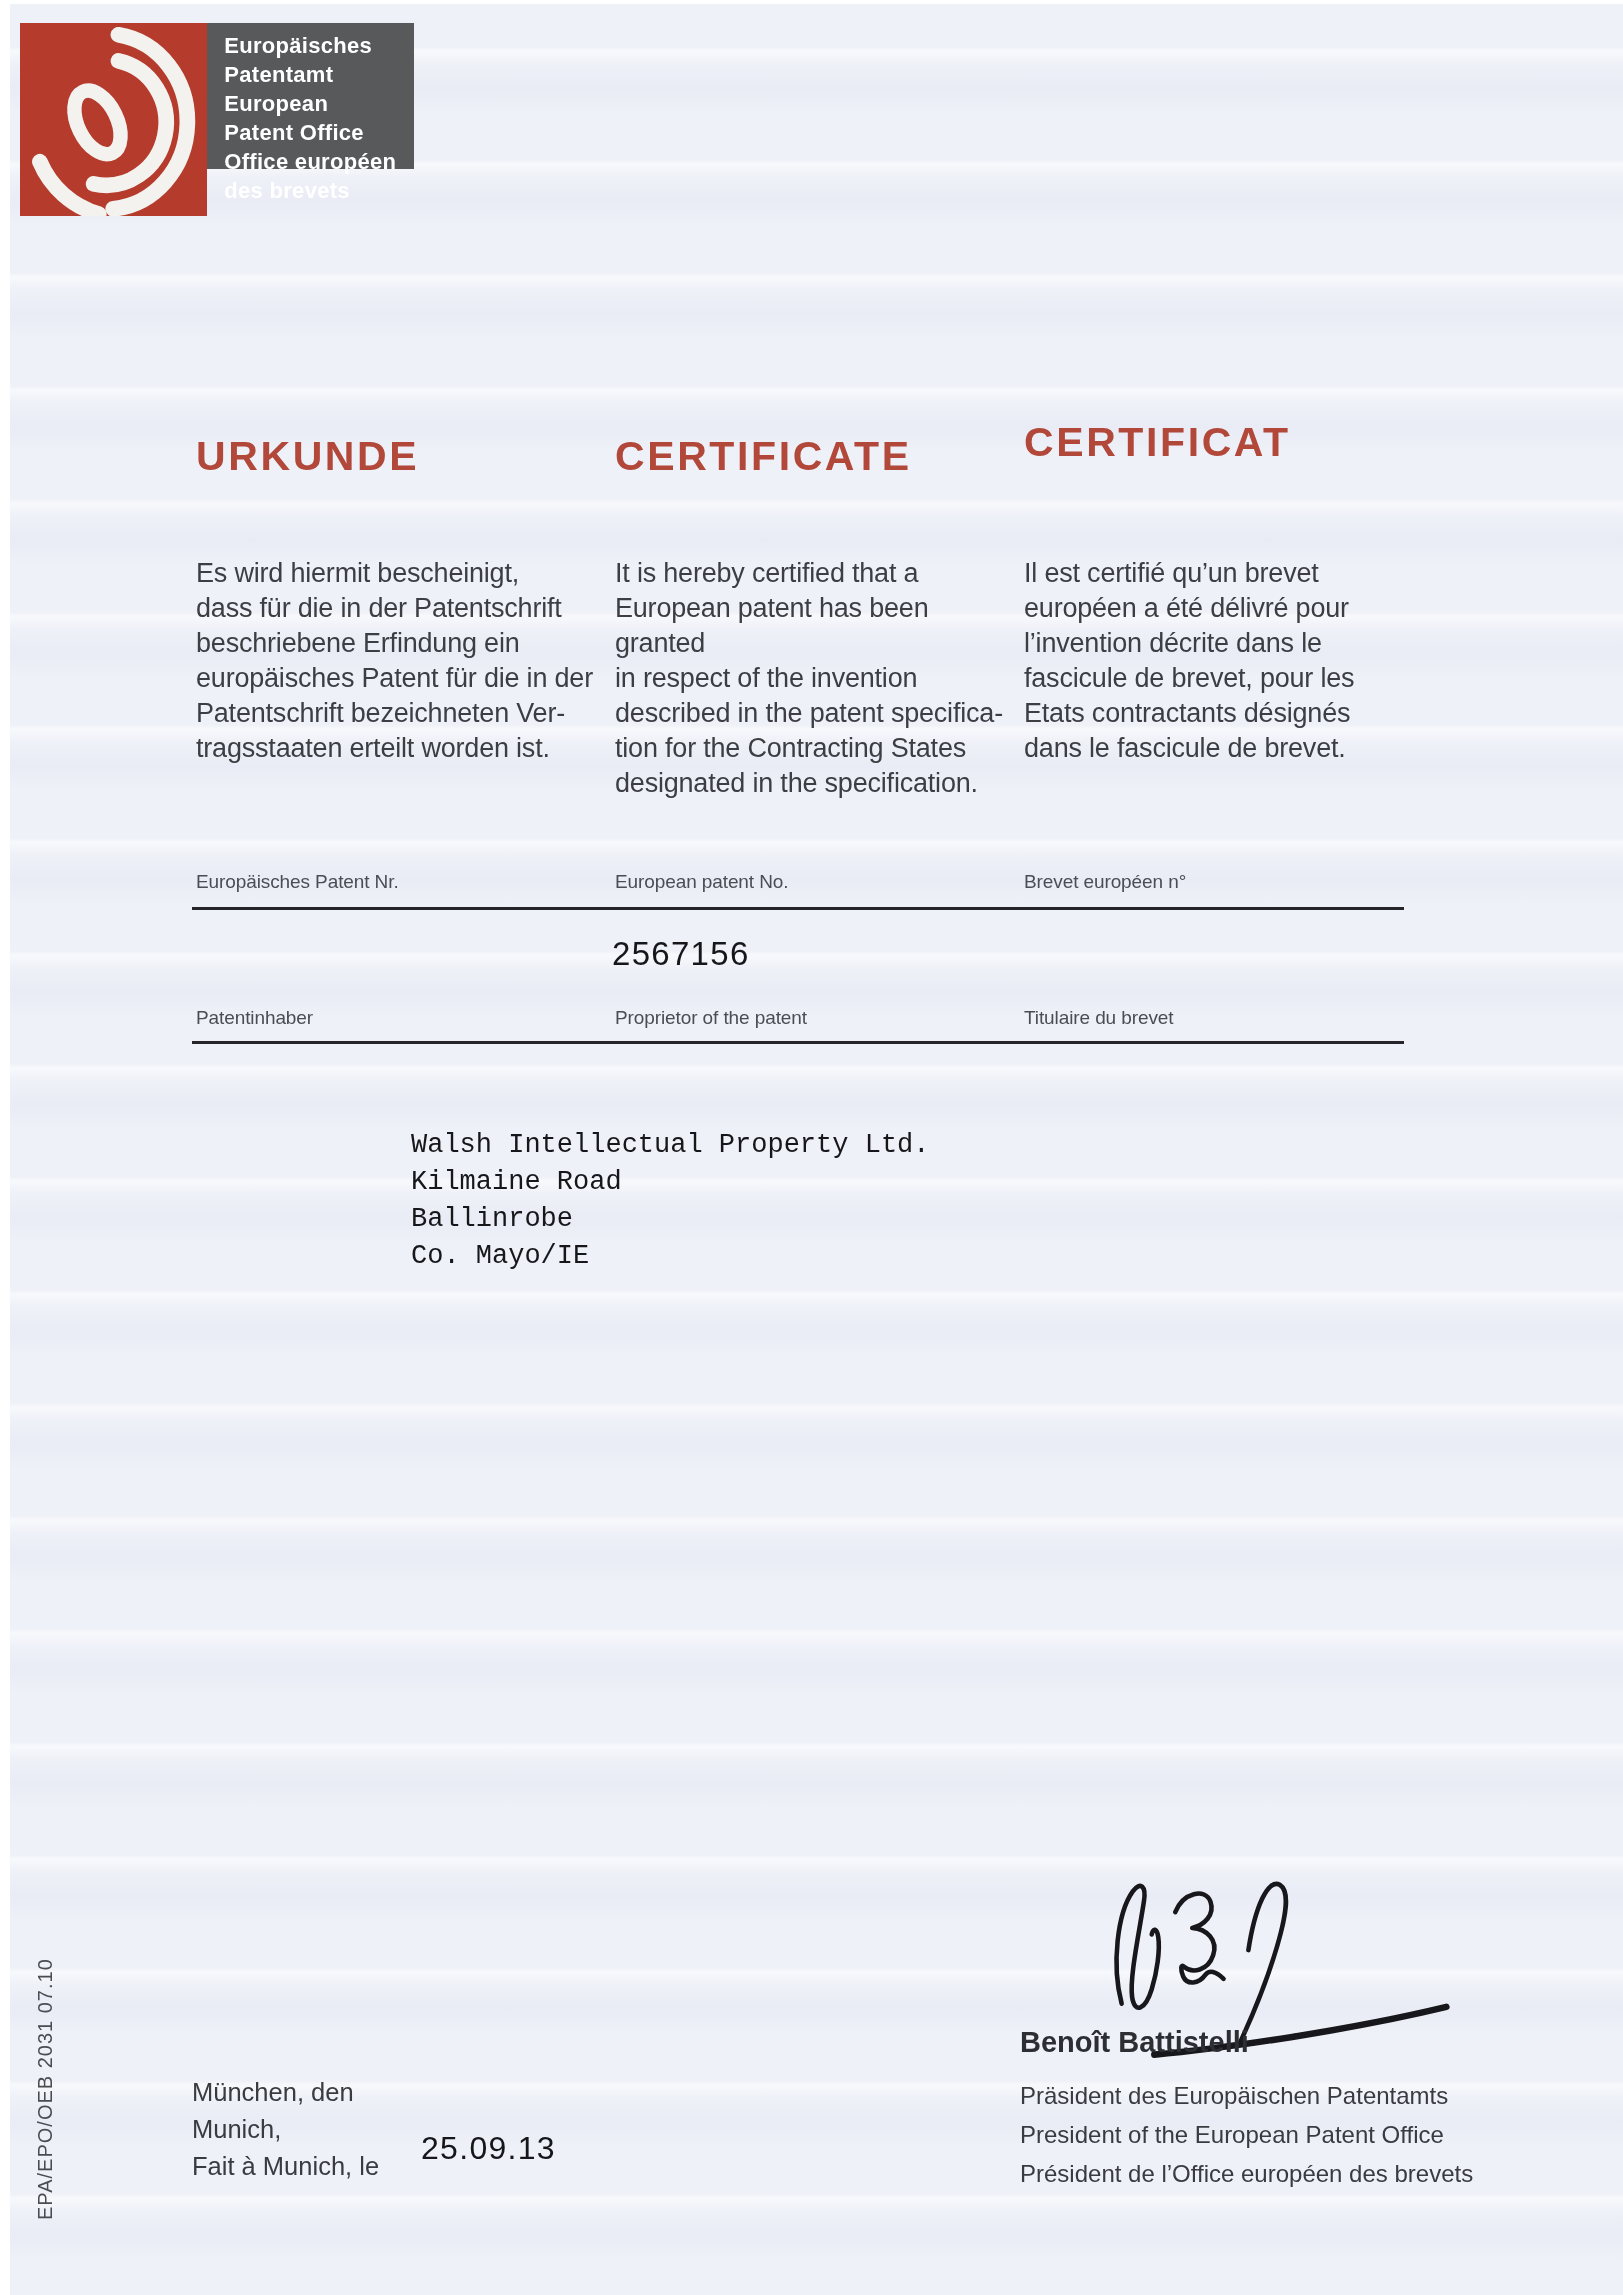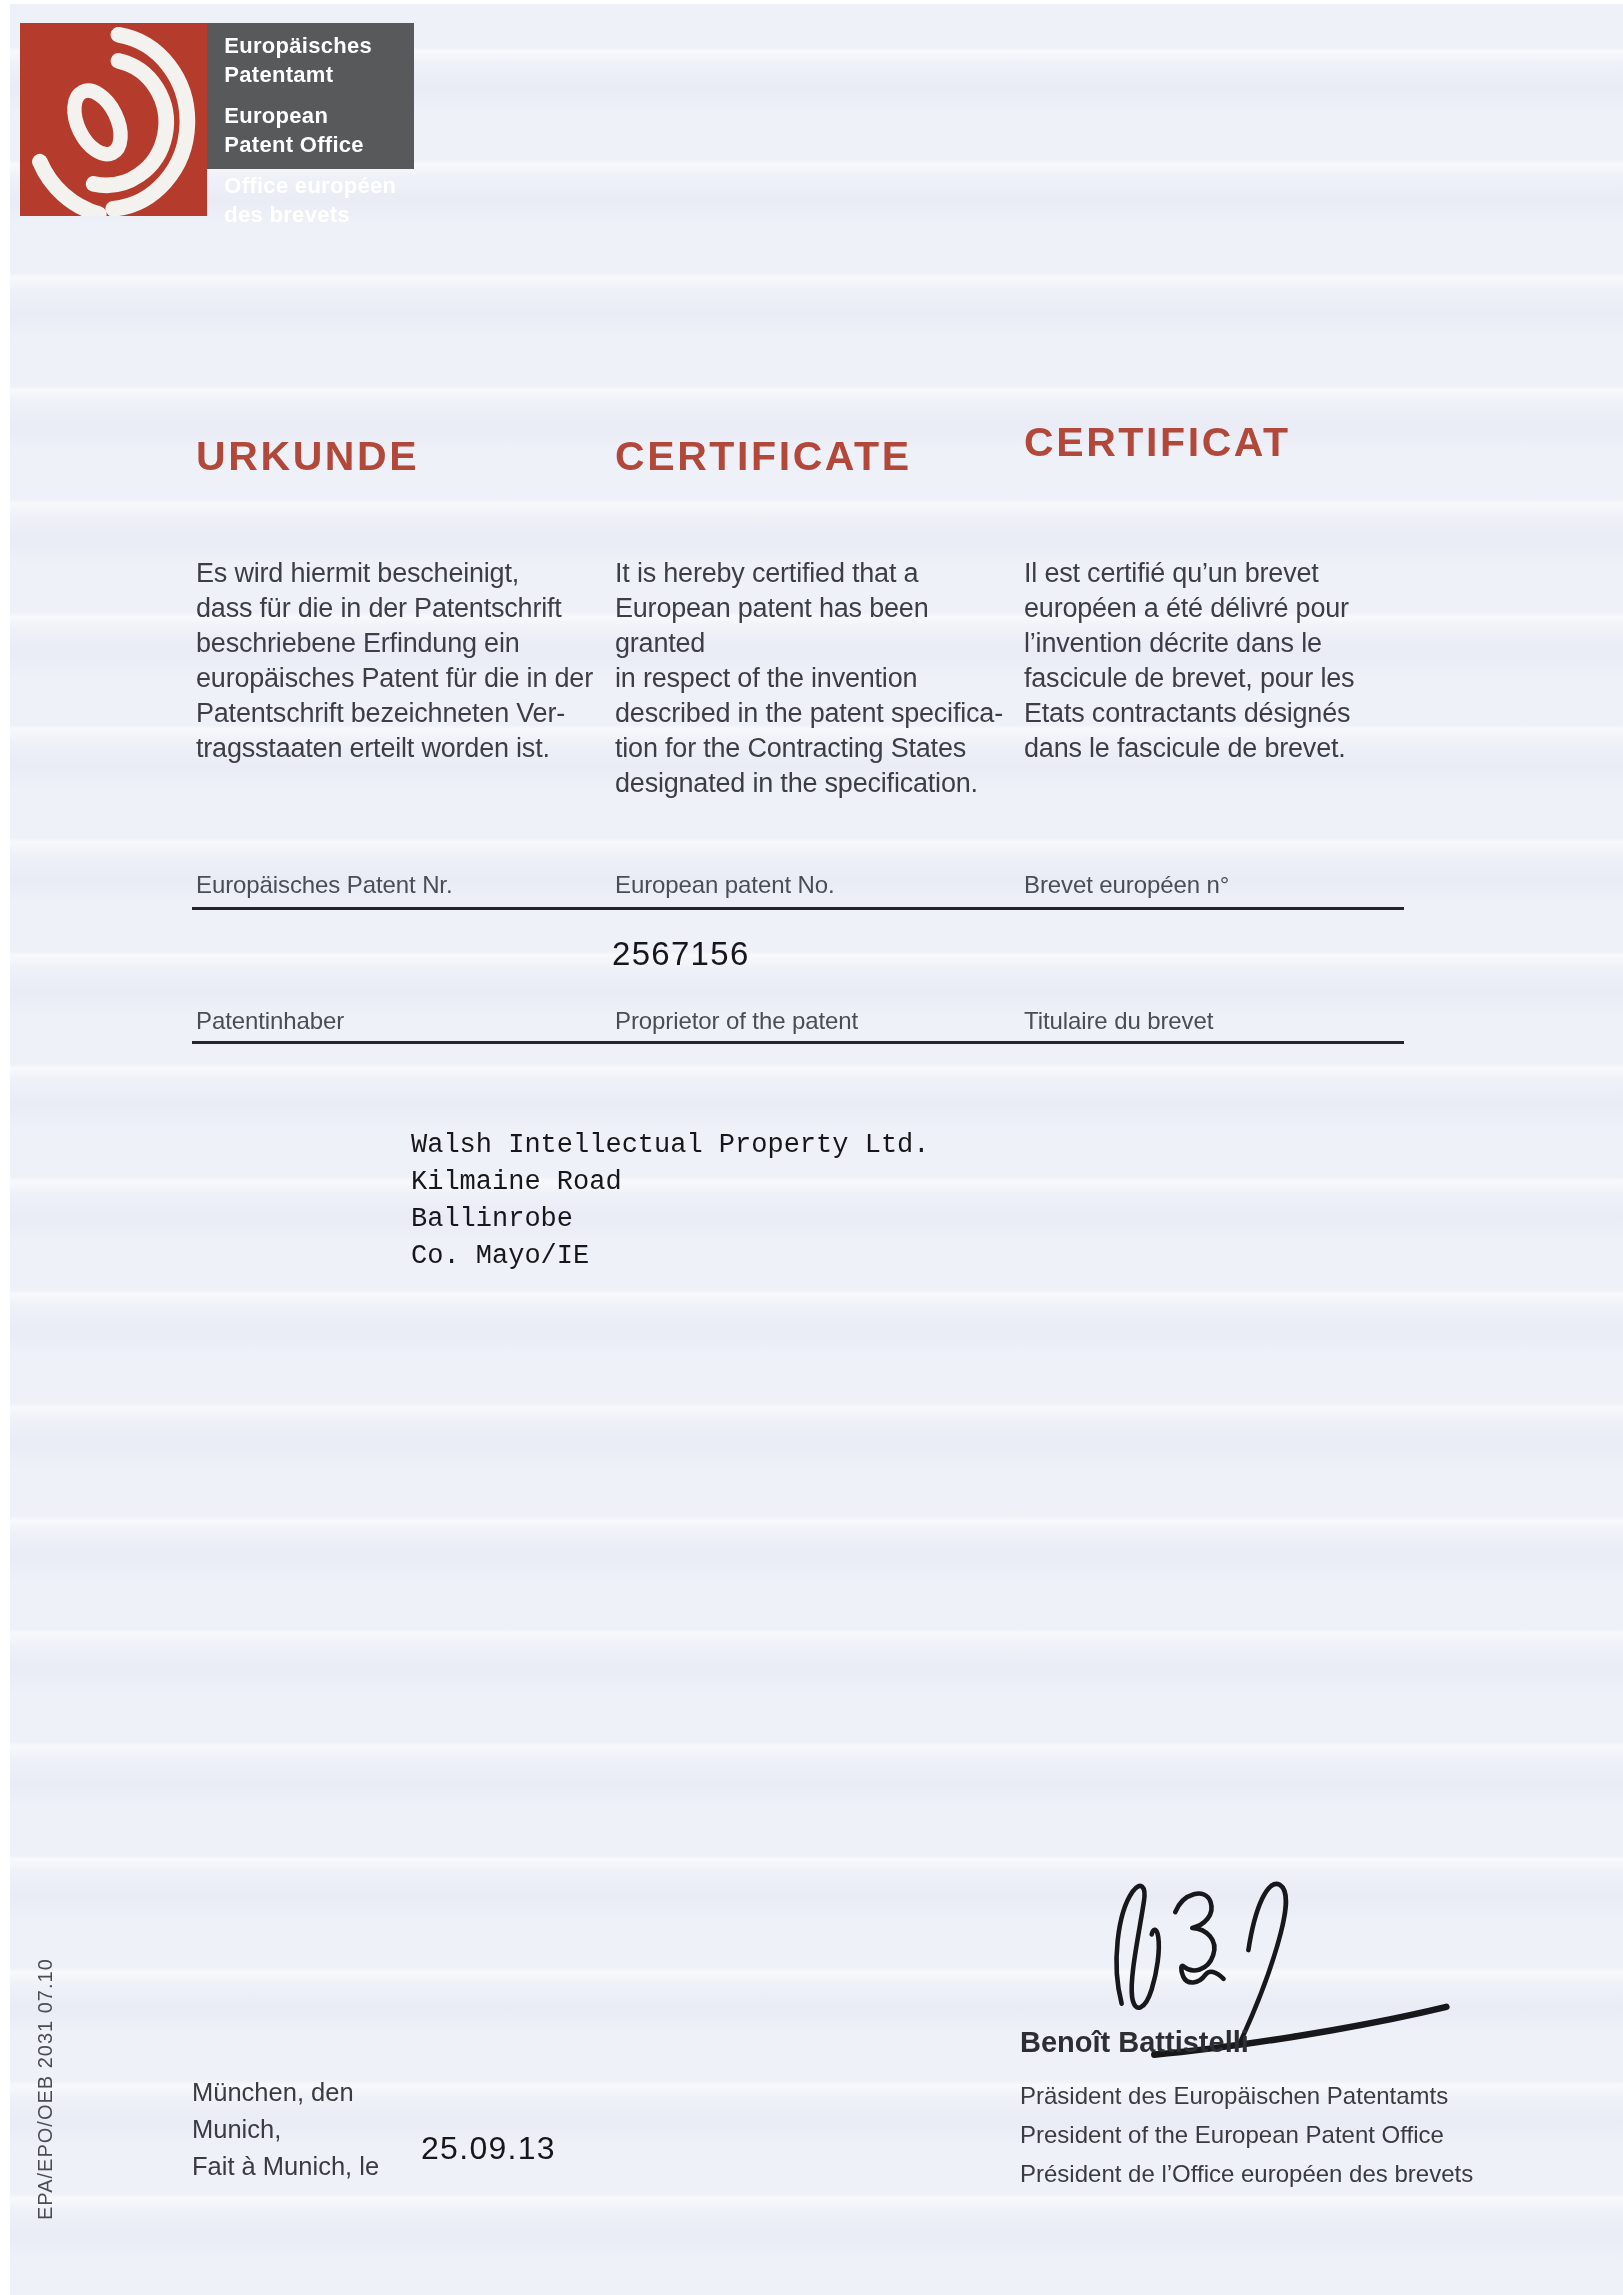--- a/index.html
+++ b/index.html
@@ -22,32 +22,32 @@
     overflow:hidden;
   }
   .abs{position:absolute;}
   .pre{white-space:pre-line;}
 
   
   .logo{left:19.6px;top:23px;display:flex;}
   .logo-red{width:187px;height:193px;background:#b53b2c;position:relative;}
   .logo-red svg{position:absolute;left:0;top:0;}
   .logo-gray{width:207px;height:146px;background:#58595b;box-sizing:border-box;
-             padding:7.9px 0 0 17.7px;display:flex;flex-direction:column;gap:12px;}
+             padding:7.9px 0 0 17.7px;display:flex;flex-direction:column;gap:0;}
   .logo-line{color:#ffffff;font-weight:bold;font-size:22px;line-height:29px;letter-spacing:0.3px;}
 
   
   .heading{font-weight:bold;font-size:41px;letter-spacing:2.6px;color:#b2483a;}
   .col1{left:196px;} .col2{left:615px;} .col3{left:1024px;}
 
   
   .para{top:556px;width:399px;font-size:27px;line-height:35px;color:#3c3e44;letter-spacing:-0.2px;}
 
   
-  .field-label{font-size:24px;color:#4b4d55;letter-spacing:-0.1px;}
+  .field-label{font-size:19px;color:#4b4d55;letter-spacing:-0.1px;}
   .rule{left:192px;width:1212px;height:2.6px;background:#26262a;}
 
   
   .value{font-family:"Liberation Sans",sans-serif;color:#17171b;}
   .patent-no{left:612px;top:935px;font-size:33px;letter-spacing:1.3px;}
   .address{left:411px;top:1127px;font-size:27px;line-height:37px;font-family:Liberation Mono, monospace;}
   .date{left:421px;top:2102px;font-size:32px;letter-spacing:1.3px;margin-top:28px;}
 
   
   .sig-svg{left:1077px;top:1873px;}

